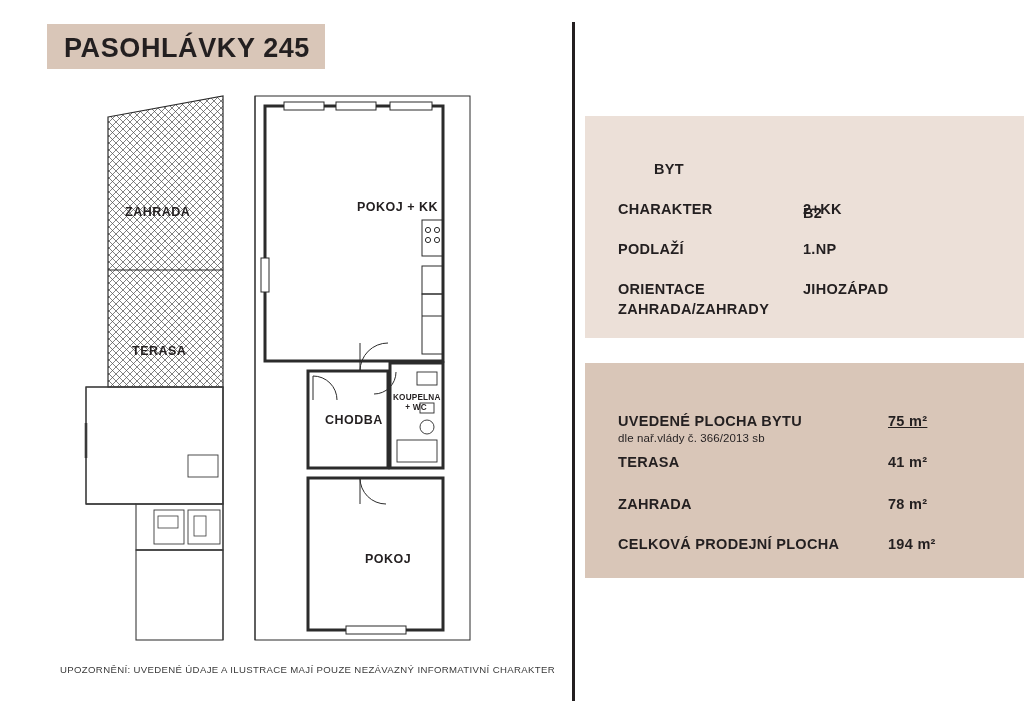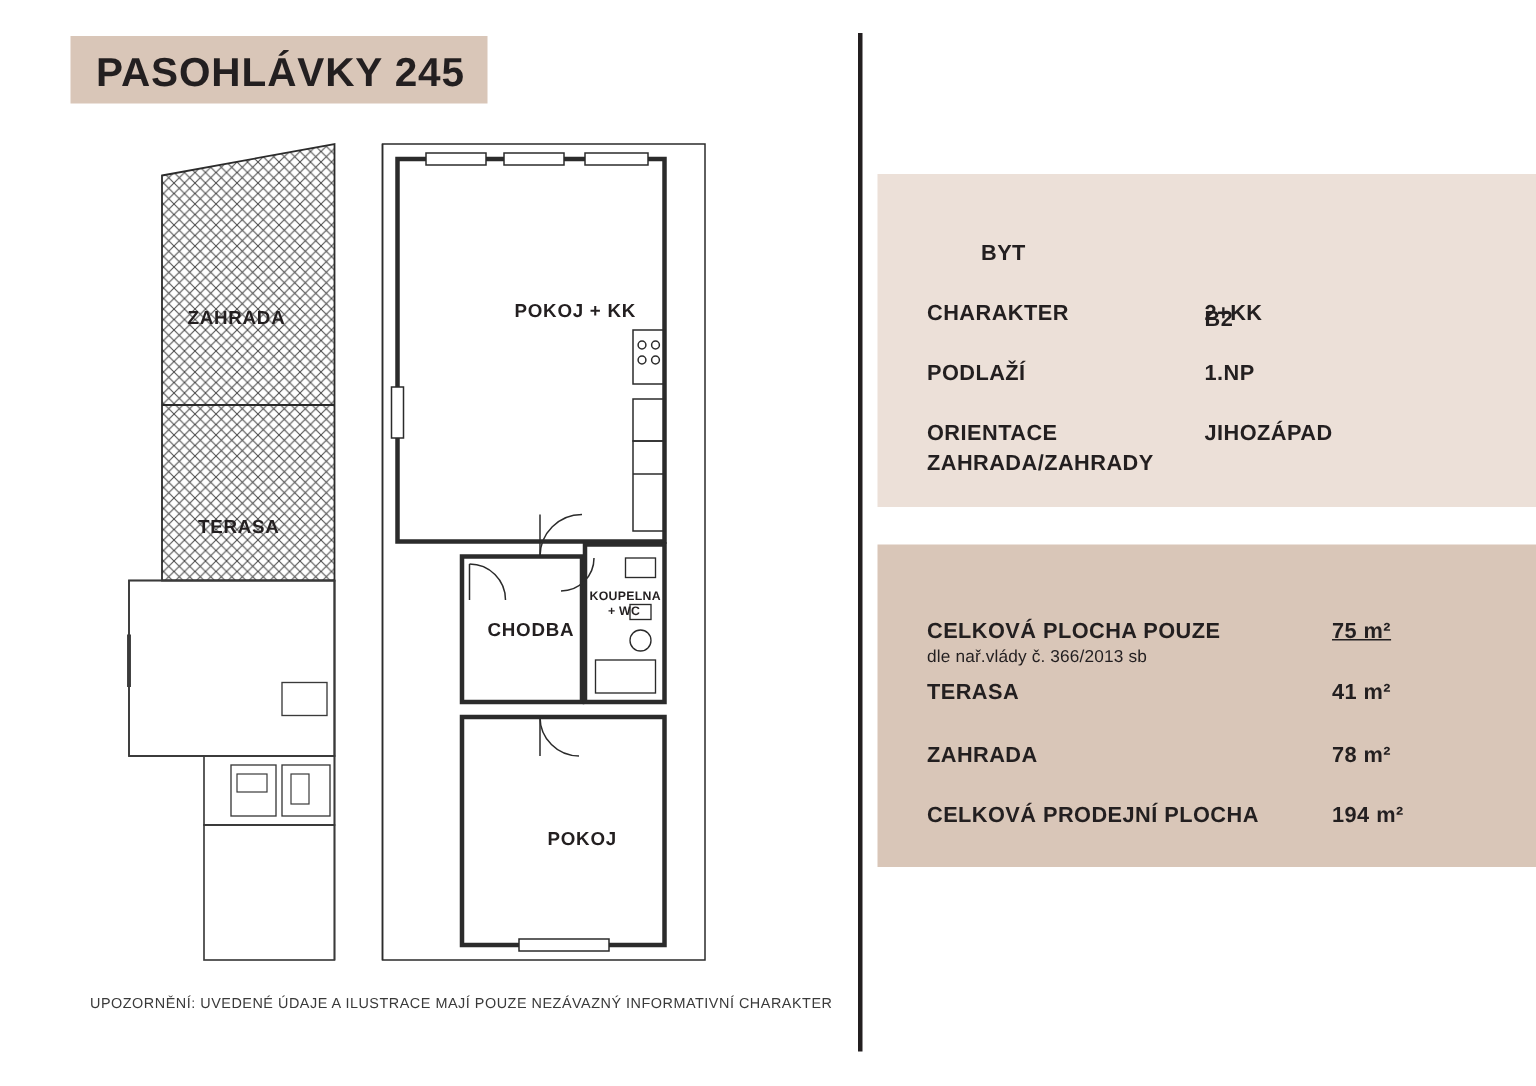--- a/index.html
+++ b/index.html
@@ -202,39 +202,39 @@
         <path d="M300,398 A26,26 0 0 0 326,424"></path>
         <line x1="300" y1="398" x2="300" y2="424"></line>
       </g>
 
       <line x1="195" y1="16" x2="195" y2="560" stroke="#2b2b2b" stroke-width="1"></line>
     </g>
   </svg>
 
   <div class="room-label" style="left:65px; top:125px;">ZAHRADA</div>
   <div class="room-label" style="left:72px; top:264px;">TERASA</div>
-  <div class="room-label" style="left:257px; top:120px;padding-left:26px;">POKOJ + KK</div>
+  <div class="room-label" style="left:271px; top:120px;padding-left:26px;">POKOJ + KK</div>
   <div class="room-label" style="left:265px; top:333px;">CHODBA</div>
   <div class="room-label small" style="left:333px; top:313px; width:46px;">KOUPELNA<br>+ WC</div>
   <div class="room-label" style="left:305px; top:472px;">POKOJ</div>
 </div>
 
 <div id="info-panel"></div>
 <div class="info-row" style="top: 161px; left: 654px;">BYT</div>
 <div class="info-val" style="top: 161px; left: 803px; margin-top: 44px;">B2</div>
 <div class="info-row" style="top: 201px; left: 618px;">CHARAKTER</div>
 <div class="info-val" style="top: 201px; left: 803px;">2+KK</div>
 <div class="info-row" style="top: 241px; left: 618px;">PODLAŽÍ</div>
 <div class="info-val" style="top: 241px; left: 803px;">1.NP</div>
 <div class="info-row" style="top: 281px; left: 618px;">ORIENTACE</div>
 <div class="info-row" style="top: 301px; left: 618px;">ZAHRADA/ZAHRADY</div>
 <div class="info-val" style="top: 281px; left: 803px;">JIHOZÁPAD</div>
 
 <div id="area-panel"></div>
-<div class="info-row" style="top: 413px; left: 618px;">CELKOVÁ PLOCHA POUZE</div>
+<div class="info-row" style="top: 413px; left: 618px;">UVEDENÉ PLOCHA BYTU</div>
 <div class="info-sub" style="top: 432px; left: 618px;">dle nař.vlády č. 366/2013 sb</div>
 <div class="info-val" style="top: 413px; left: 888px; text-decoration: underline;">75 m²</div>
 <div class="info-row" style="top: 454px; left: 618px;">TERASA</div>
 <div class="info-val" style="top: 454px; left: 888px;">41 m²</div>
 <div class="info-row" style="top: 496px; left: 618px;">ZAHRADA</div>
 <div class="info-val" style="top: 496px; left: 888px;">78 m²</div>
 <div class="info-row" style="top: 536px; left: 618px;">CELKOVÁ PRODEJNÍ PLOCHA</div>
 <div class="info-val" style="top: 536px; left: 888px;">194 m²</div>
 
 <div id="footer-note">UPOZORNĚNÍ: UVEDENÉ ÚDAJE A ILUSTRACE MAJÍ POUZE NEZÁVAZNÝ INFORMATIVNÍ CHARAKTER</div>

